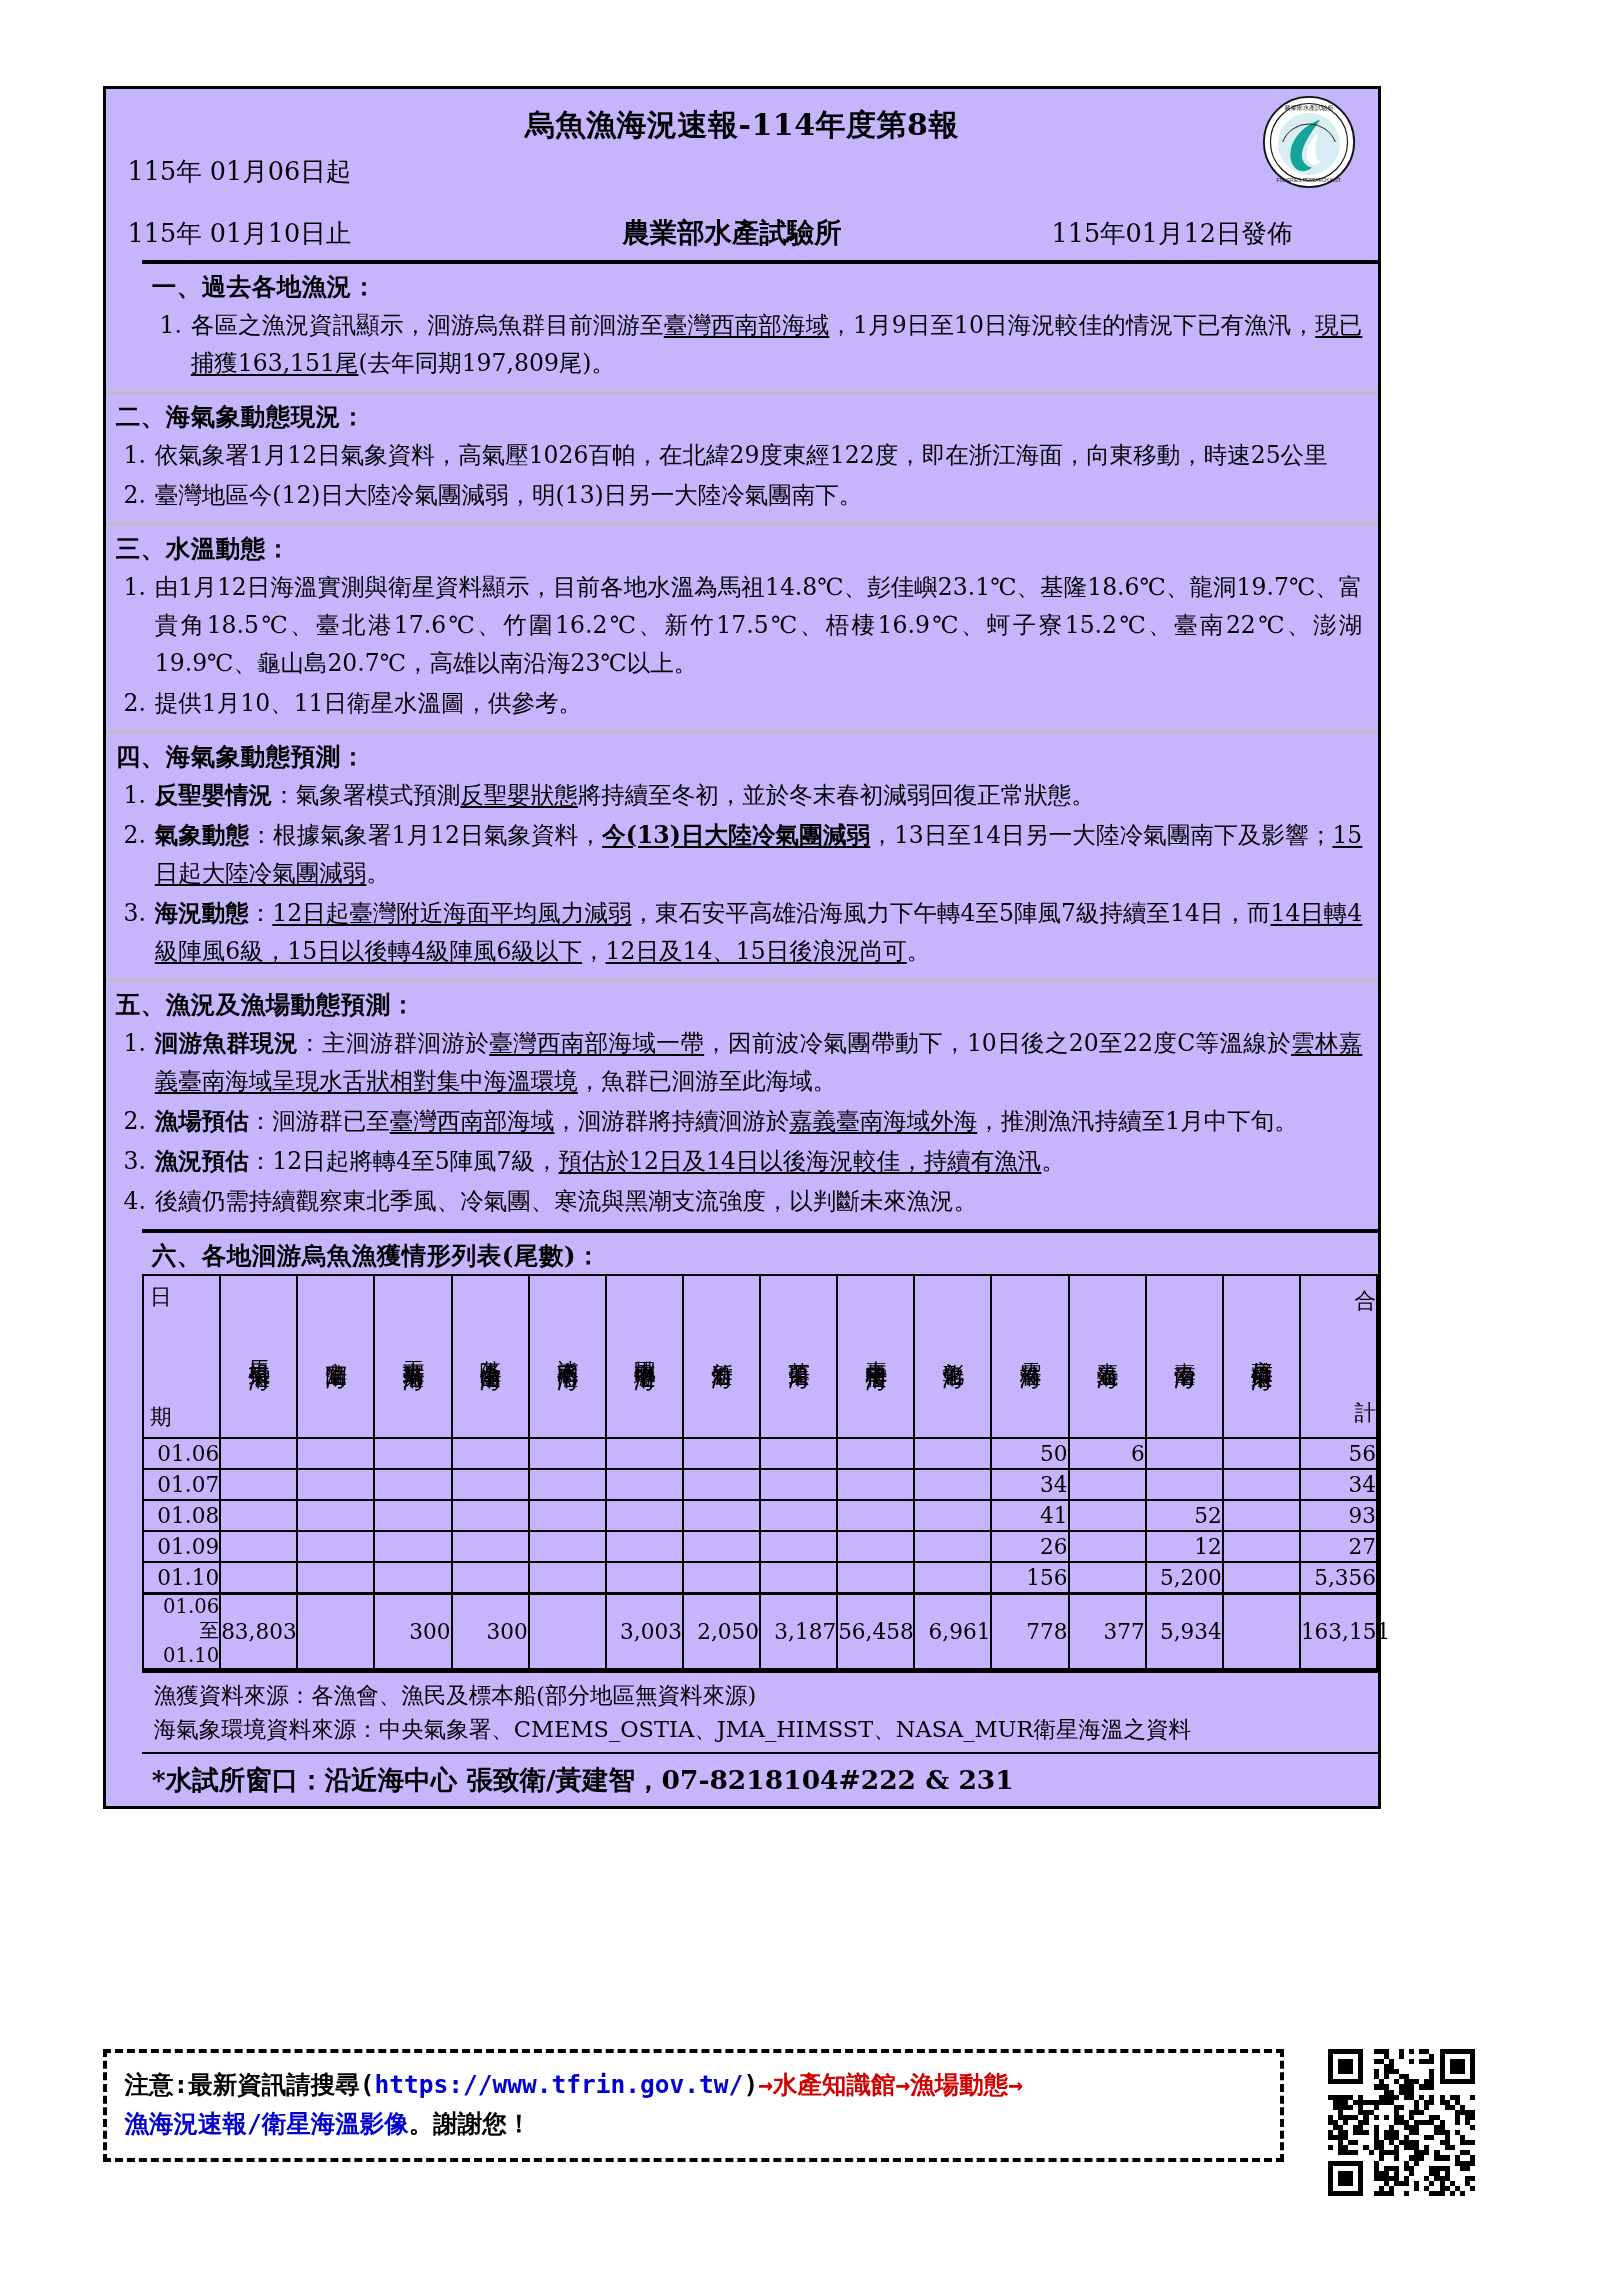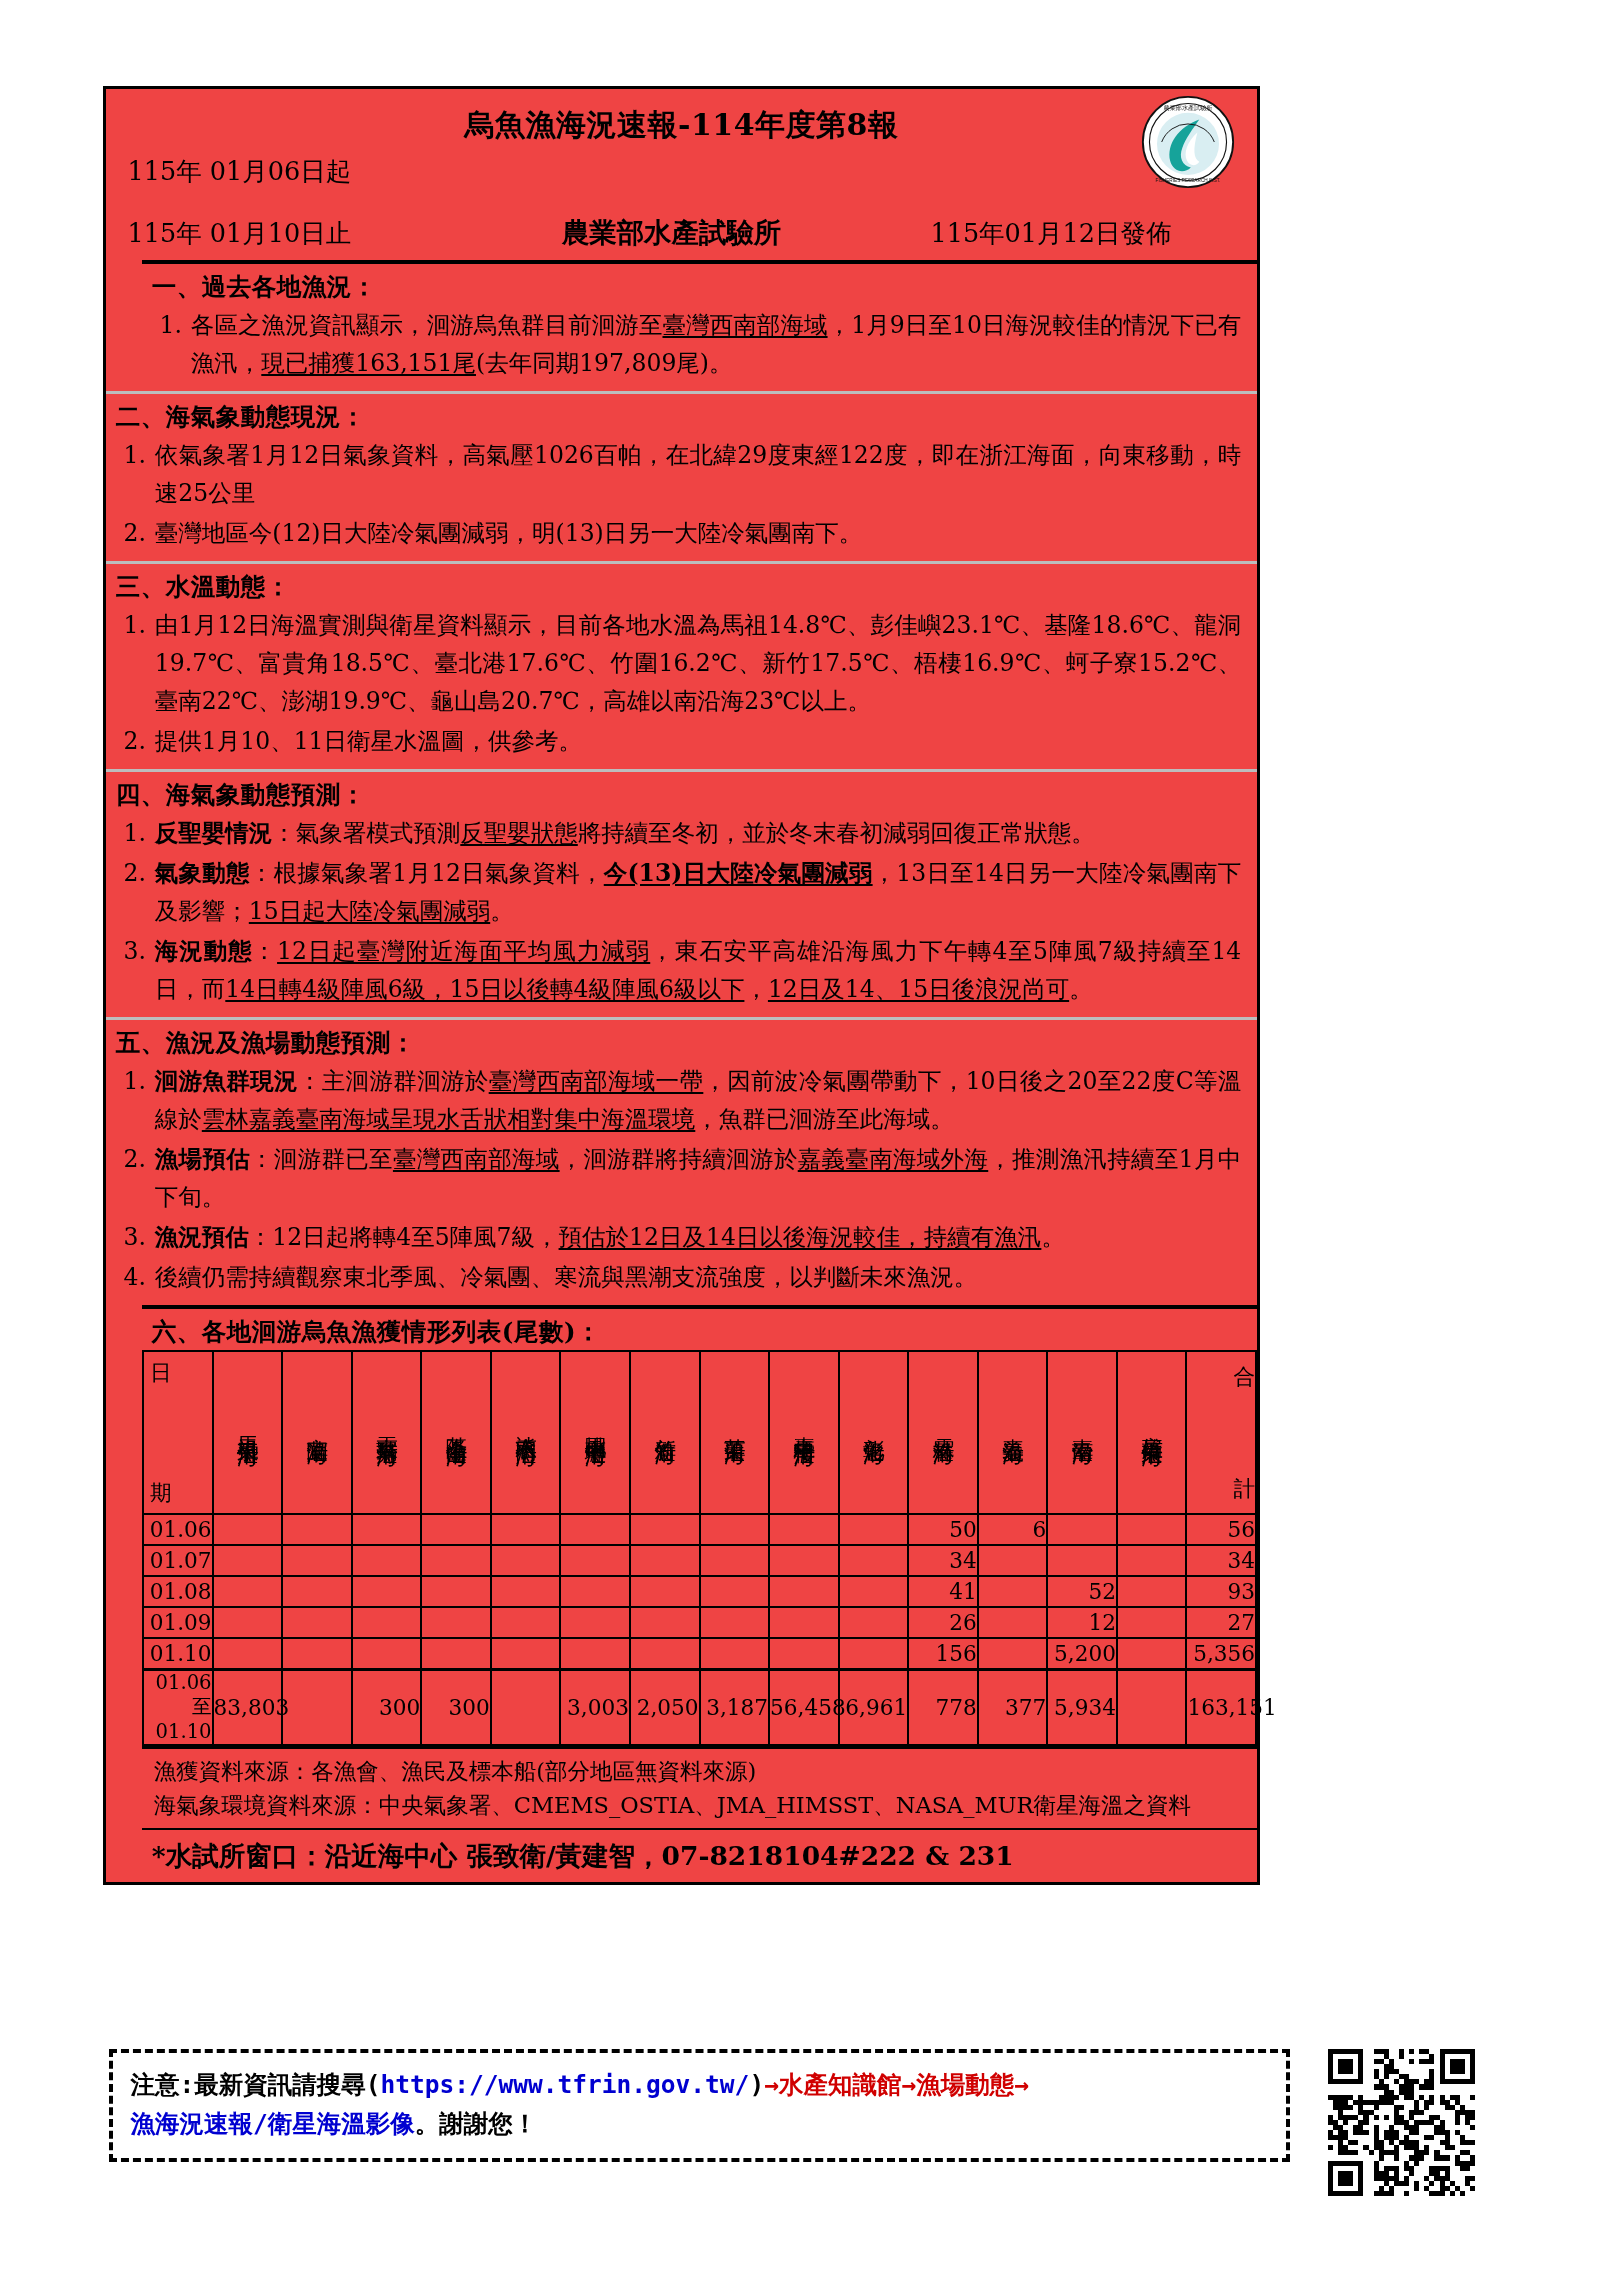--- a/index.html
+++ b/index.html
@@ -7,24 +7,24 @@
   body{
     width:1621px;height:2293px;
     font-family:"DejaVu Serif","Liberation Serif",serif;
     color:#000;
     -webkit-font-smoothing:antialiased;
   }
   .page{position:relative;width:1621px;height:2293px;box-sizing:border-box;}
 
   
   .frame{
-    position:absolute;left:103px;top:86px;width:1157px;
+    position:absolute;left:103px;top:86px;width:1278px;
     border:3.9px solid #000;
     box-sizing:border-box;
-    background:#ef4444;
+    background:#c4b5fd;
   }
 
   
   .hdr{position:relative;padding:5.9px 0 0 0;}
   .hdr-title{
     text-align:center;
     font-size:30px;
     font-weight:700;
     letter-spacing:0.5px;
     padding:9.8px 0 5.9px 0;
@@ -117,21 +117,21 @@
   }
   .contact{
     border-top:2.9px solid #000;
     padding:7.8px 0 7.8px 9.8px;
     font-size:26.5px;
     font-weight:700;
   }
 
   
   .notice{
-    position:absolute;left:109px;top:2049px;width:1181px;
+    position:absolute;left:103px;top:2049px;width:1181px;
     border:4.9px dashed #000;
     box-sizing:border-box;
     padding:11.8px 15.7px 13.7px 17.6px;
     font-family:"DejaVu Sans Mono","Liberation Mono",monospace;
   }
   .notice-line{
     font-size:24.5px;line-height:1.62;font-weight:700;white-space:nowrap;
   }
   .nc-black{color:#000;}
   .nc-blue{color:#0000d0;}

